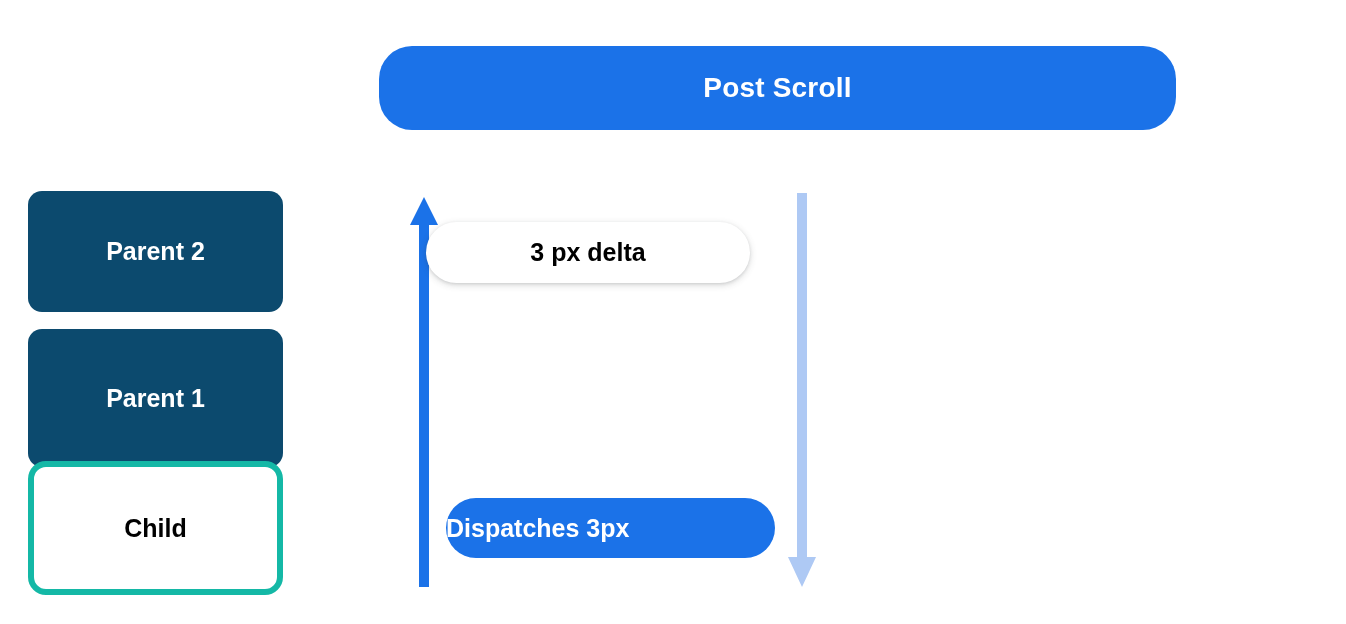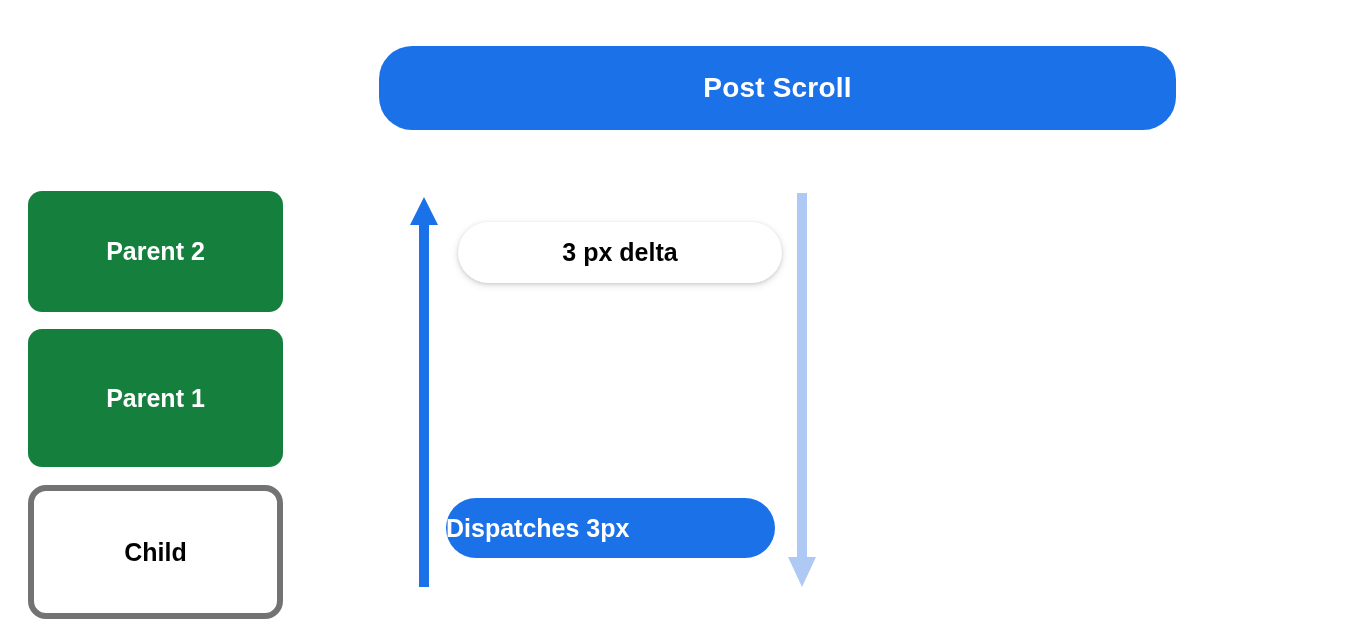--- a/index.html
+++ b/index.html
@@ -44,30 +44,29 @@
     align-items: center;
     justify-content: center;
     box-sizing: border-box;
     border-radius: 14px;
   }
   .stack-box .box-label {
     font-size: 25px;
     font-weight: bold;
   }
   .stack-box.filled {
-    background: #15803d;
+    background: #0c4a6e;
   }
   .stack-box.filled .box-label {
     color: #ffffff;
   }
   .stack-box.outlined {
     background: #ffffff;
-    border: 6px solid #737373;
+    border: 6px solid #14b8a6;
     border-radius: 18px;
-    margin-top: 24px;
   }
   .stack-box.outlined .box-label {
     color: #000000;
   }
 
   #box-parent-2 { top: 191px; height: 121px; }
   #box-parent-1 { top: 329px; height: 138px; }
   #box-child    { top: 461px; height: 134px; }
 
   
@@ -82,21 +81,21 @@
     position: absolute;
     left: 784px;
     top: 193px;
     width: 36px;
     height: 396px;
   }
 
   
   #pill-delta {
     position: absolute;
-    left: 458px;
+    left: 426px;
     top: 222px;
     width: 324px;
     height: 61px;
     background: #ffffff;
     border-radius: 31px;
     box-shadow: 0 2px 7px rgba(60,64,67,0.20), 0 1px 3px rgba(60,64,67,0.13);
     display: flex;
     align-items: center;
     justify-content: center;
     text-align: right;

